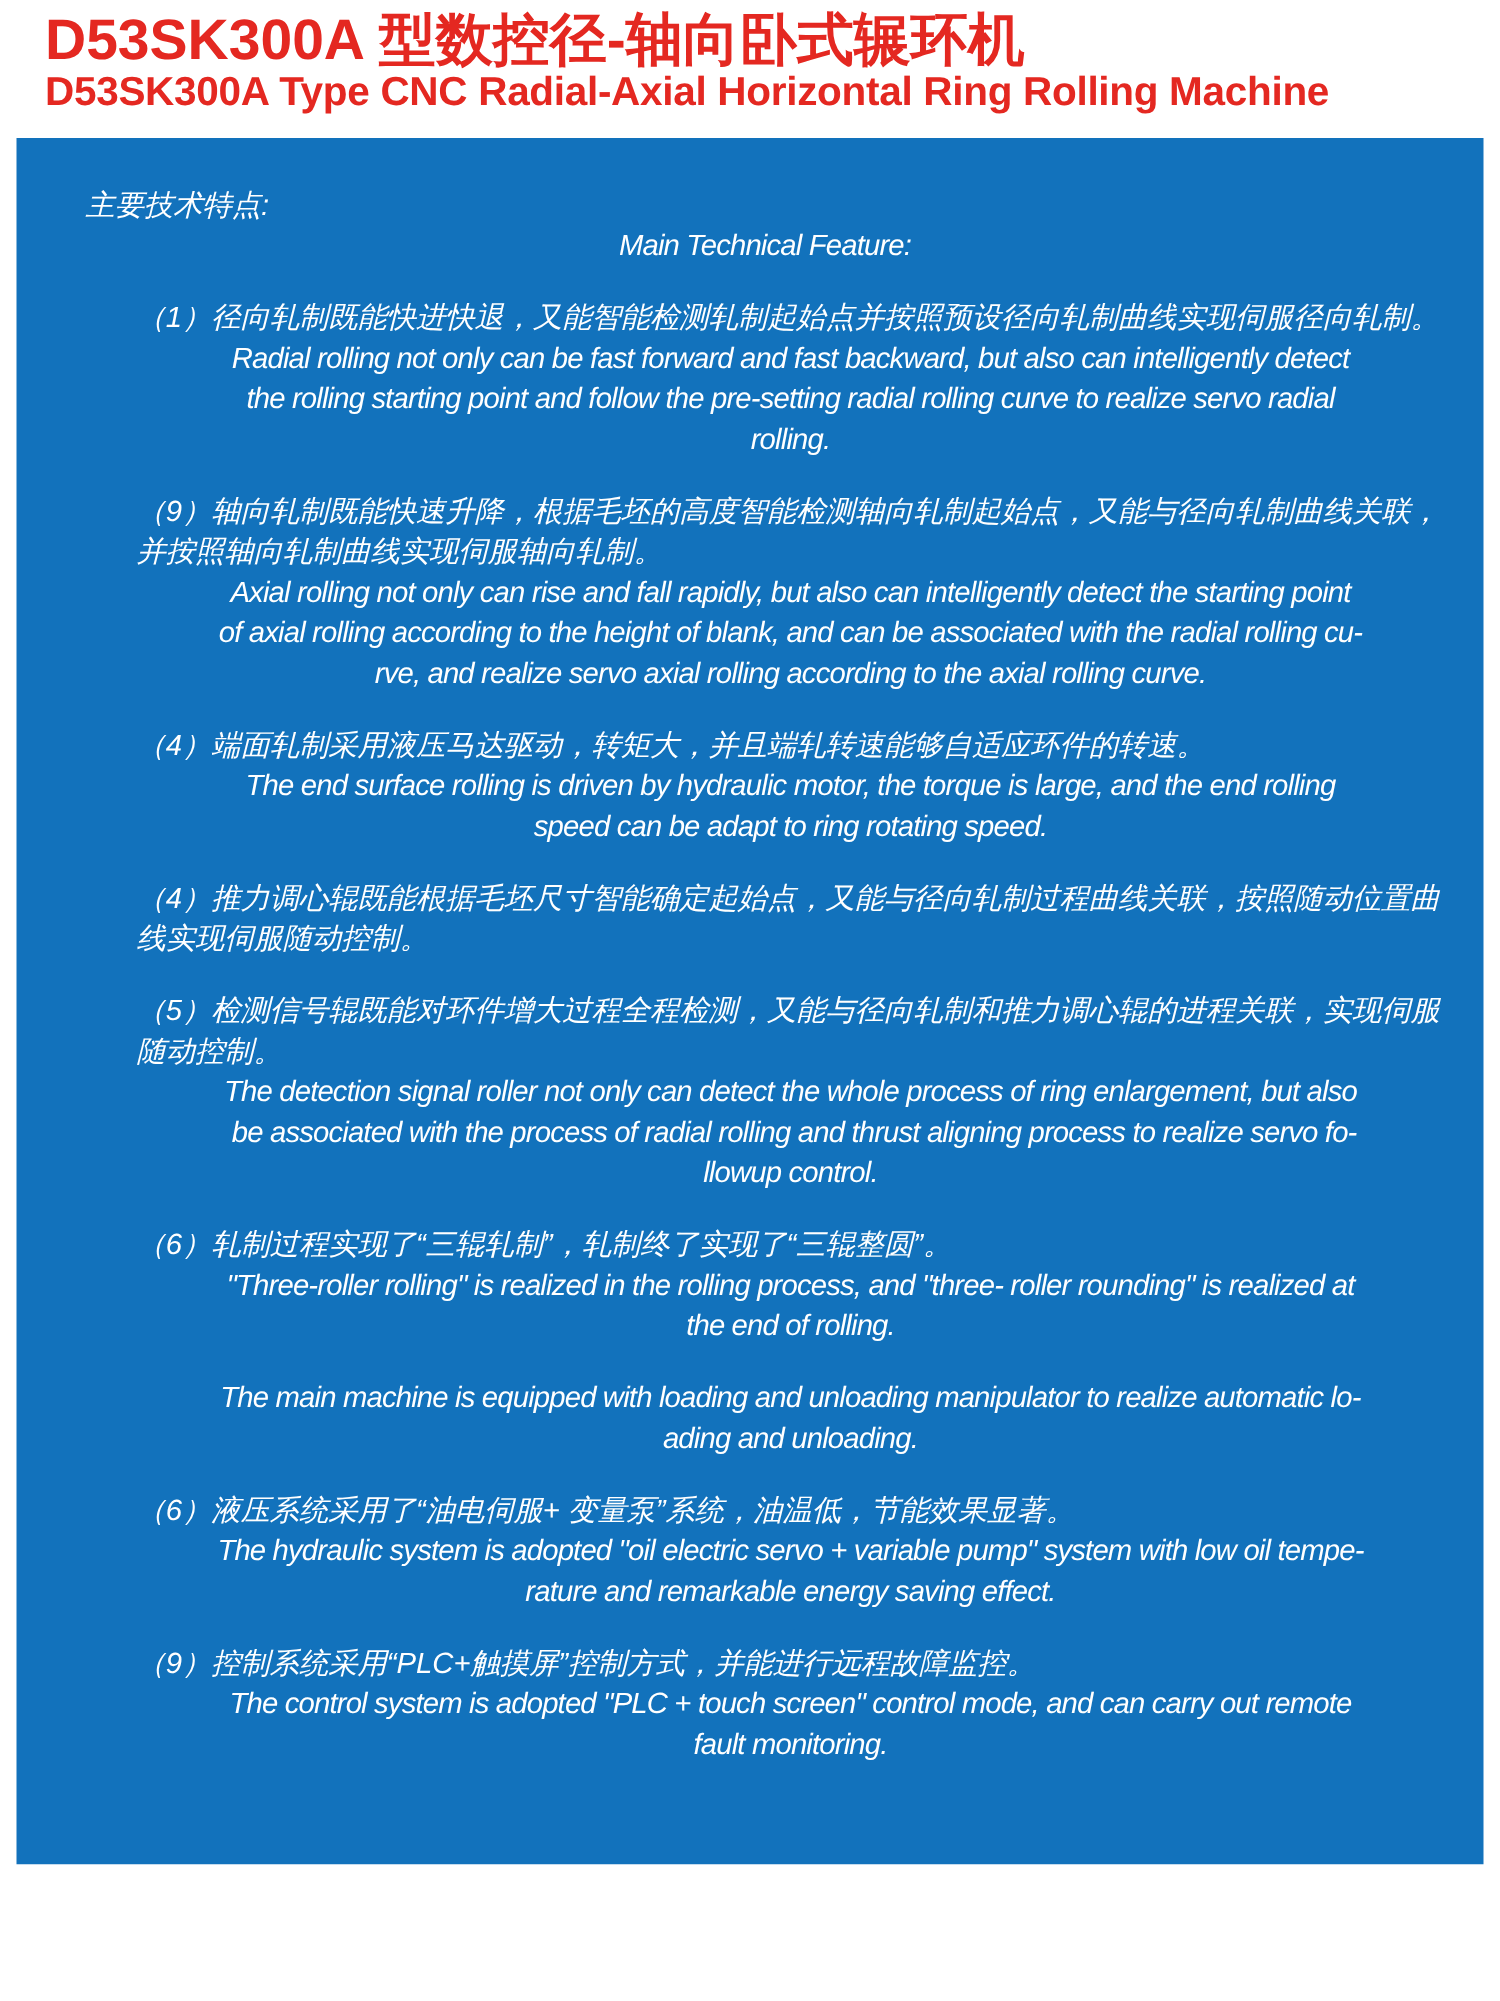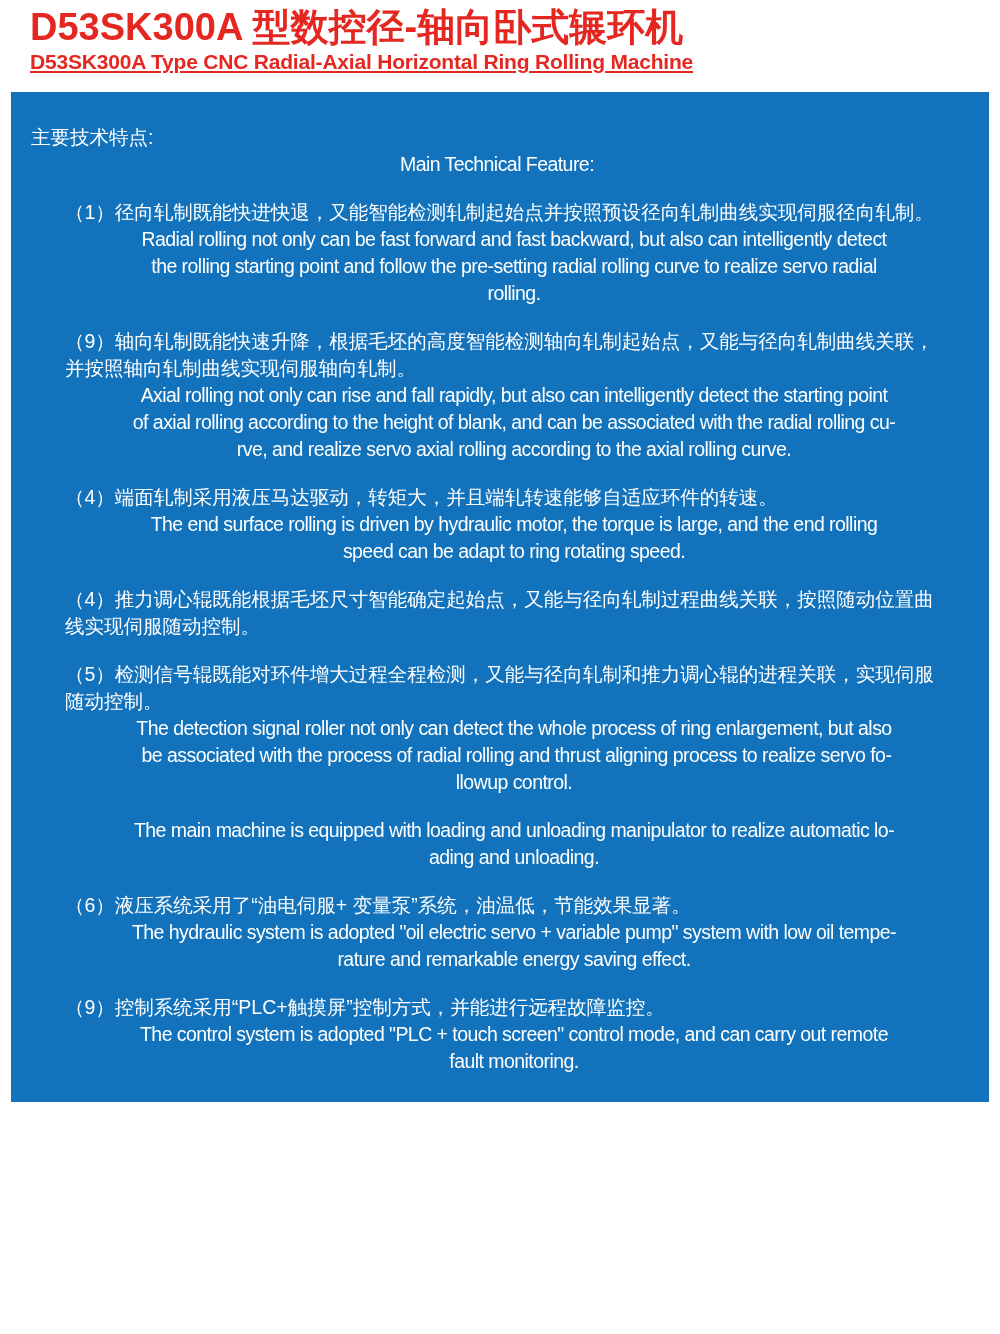--- a/index.html
+++ b/index.html
@@ -4,21 +4,21 @@
 <style>
   html, body {
     margin: 0;
     padding: 0;
     background: #ffffff;
     font-family: "Liberation Sans", "DejaVu Sans", sans-serif;
   }
   .page {
     position: relative;
     width: 1000px;
-    height: 1102px;
+    height: 1243px;
     background: #ffffff;
     overflow: hidden;
   }
   .header {
     position: absolute;
     left: 30px;
     top: 5px;
     width: 940px;
   }
   .title-cn {
@@ -26,38 +26,38 @@
     color: #e42821;
     font-size: 38px;
     font-weight: bold;
     line-height: 44px;
     letter-spacing: 0px;
     white-space: pre;
   }
   .title-en {
     margin: 0;
     color: #e42821;
-    font-size: 21px;
+    font-size: 27px;
     font-weight: bold;
     line-height: 25px;
     letter-spacing: -0.2px;
     white-space: pre;
-    text-decoration: underline;
   }
   .panel {
     position: absolute;
     left: 11px;
     top: 92px;
     width: 978px;
     height: 1224px;
     background: #1272bc;
     box-sizing: border-box;
-    padding: 32px 26px 0 20px;
+    padding: 32px 26px 0 46px;
     color: #ffffff;
     overflow: hidden;
+    font-style: italic;
   }
   .panel p {
     margin: 0;
     font-size: 19.5px;
     line-height: 27px;
     white-space: pre;
     color: #ffffff;
   }
   .panel p.en {
     letter-spacing: -0.55px;
@@ -110,20 +110,25 @@
     </div>
 
     <div class="feature">
       <p class="cn">（5）检测信号辊既能对环件增大过程全程检测，又能与径向轧制和推力调心辊的进程关联，实现伺服
 随动控制。</p>
       <p class="en">The detection signal roller not only can detect the whole process of ring enlargement, but also
  be associated with the process of radial rolling and thrust aligning process to realize servo fo-
 llowup control.</p>
     </div>
 
+    <div class="feature">
+      <p class="cn">（6）轧制过程实现了“三辊轧制”，轧制终了实现了“三辊整圆”。</p>
+      <p class="en">"Three-roller rolling" is realized in the rolling process, and "three- roller rounding" is realized at
+the end of rolling.</p>
+    </div>
 
     <div class="feature">
       <p class="en">The main machine is equipped with loading and unloading manipulator to realize automatic lo-
 ading and unloading.</p>
     </div>
 
     <div class="feature">
       <p class="cn">（6）液压系统采用了“油电伺服+ 变量泵”系统，油温低，节能效果显著。</p>
       <p class="en">The hydraulic system is adopted "oil electric servo + variable pump" system with low oil tempe-
 rature and remarkable energy saving effect.</p>

